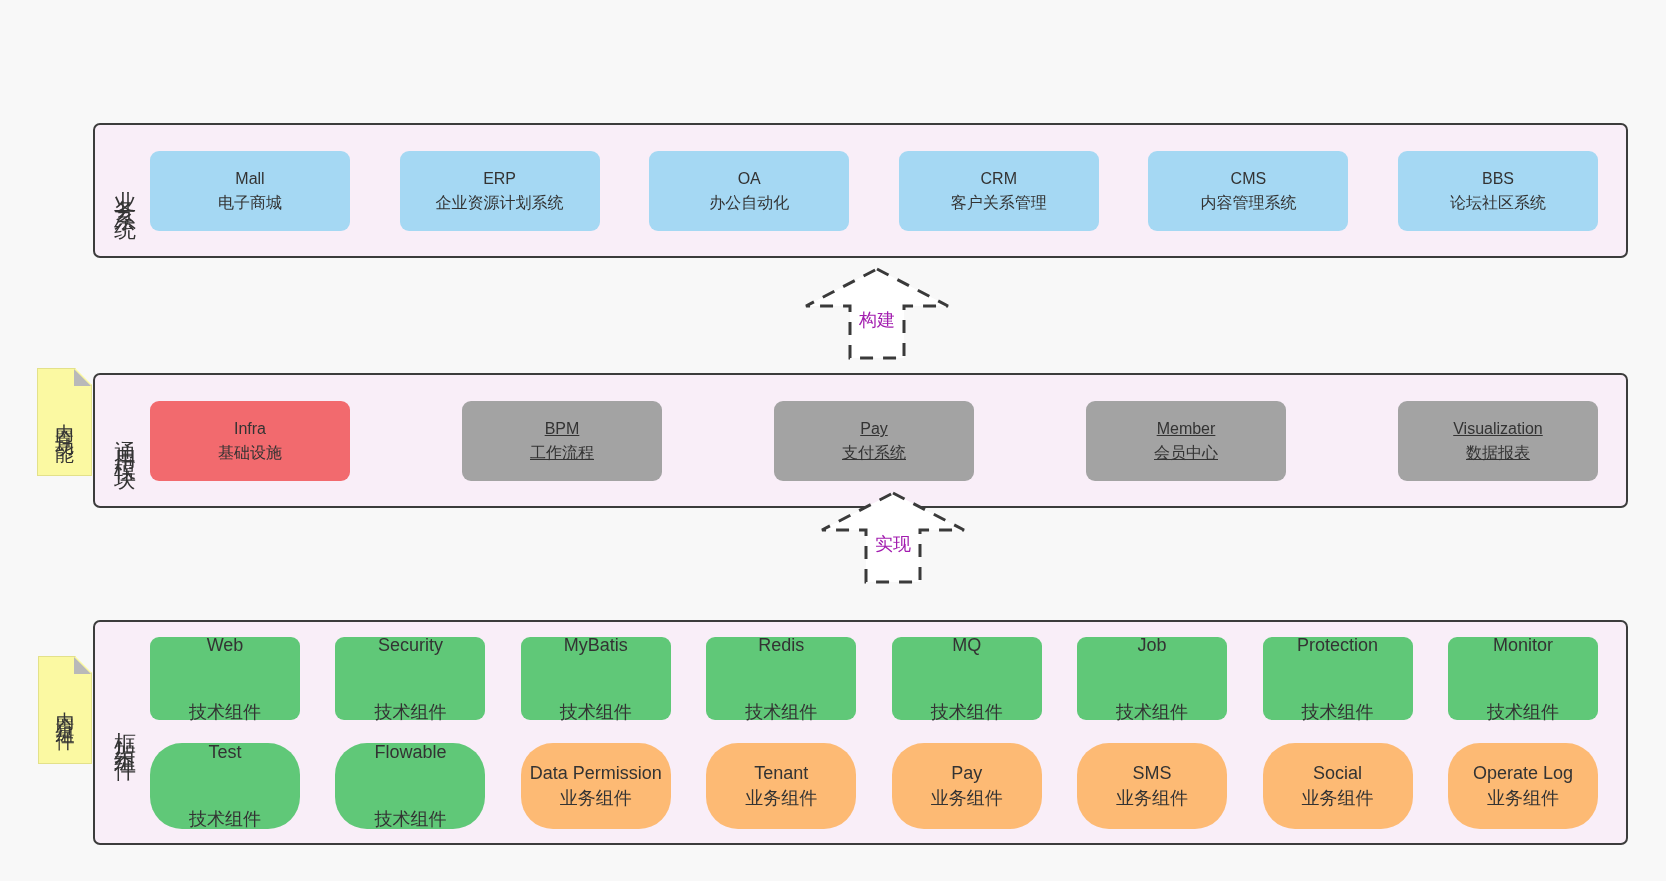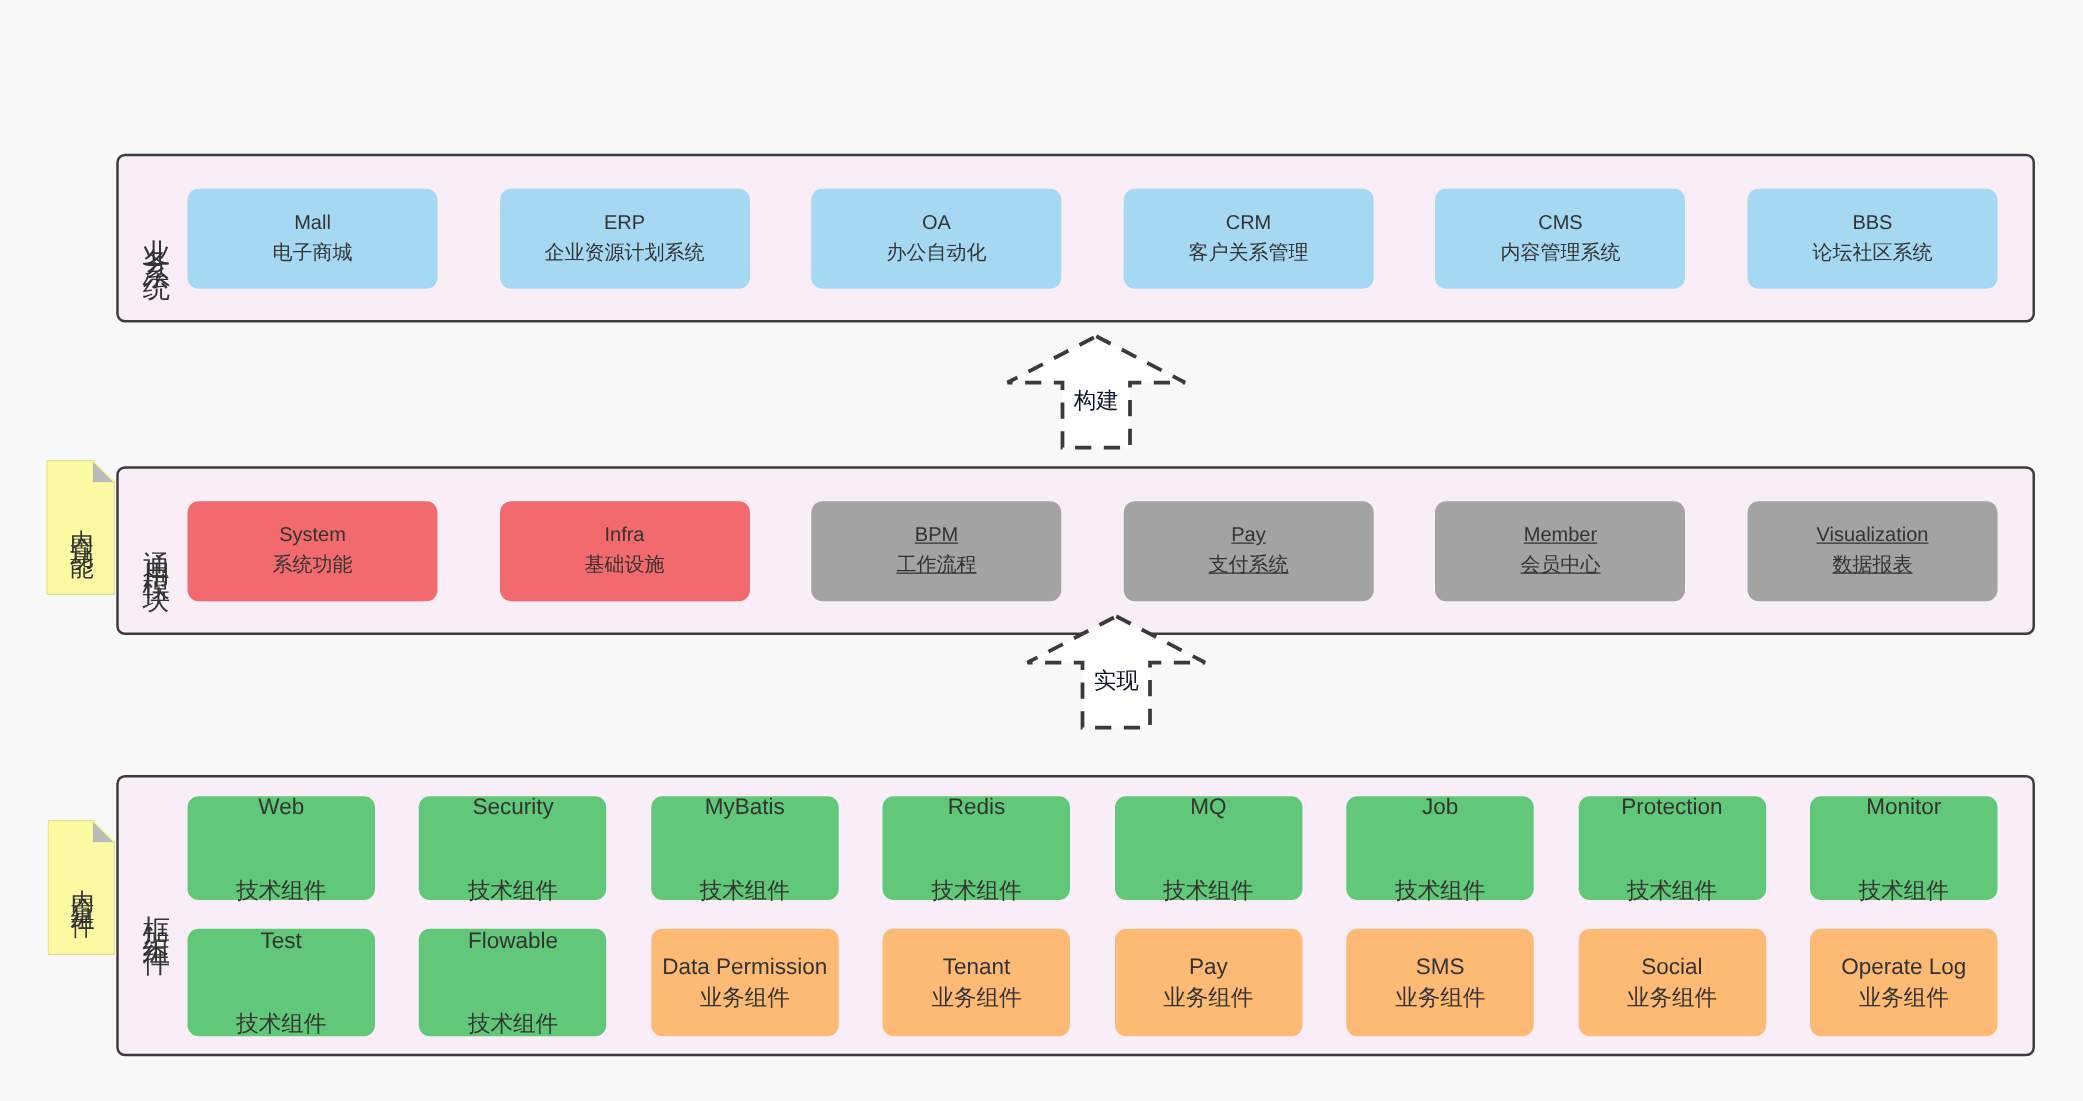--- a/index.html
+++ b/index.html
@@ -18,21 +18,21 @@
 
   .box-row{position:absolute;left:55px;right:28px;display:flex;justify-content:space-between;}
   .row-center{top:50%;transform:translateY(-50%);}
   #comp-row-1{top:15px;}
   #comp-row-2{top:121px;}
 
   .box{box-sizing:border-box;border-radius:9px;display:flex;flex-direction:column;
        justify-content:center;align-items:center;text-align:center;color:#333;}
   .b6{width:200px;height:80px;font-size:16px;line-height:1.45;}
   .b8{width:150px;height:83px;font-size:18px;line-height:1.38;}
-  #comp-row-2 .b8{height:86px;}
+  #comp-row-2 .b8{height:86px;border-radius:32px;}
   .blue{background:#a5d8f3;}
   .red{background:#f26a6e;}
   .pink{background:#a3a3a3;text-decoration:underline;}
   .green{background:#60c878;gap:42px;}
   .lgreen{background:#fdba74;}
   .box .en{white-space:normal;}
   .box .zh{white-space:nowrap;}
 
   .sticky{position:absolute;background:#fbf9a2;border:1px solid #e3e18a;box-sizing:border-box;
           clip-path:polygon(0 0, calc(100% - 17px) 0, 100% 17px, 100% 100%, 0 100%);}
@@ -42,21 +42,21 @@
         clip-path:polygon(0 0, 100% 100%, 0 100%);}
   .sticky-label{position:absolute;left:50%;top:50%;transform:translate(-50%,-50%);
         writing-mode:vertical-rl;text-orientation:upright;
         font-size:19px;letter-spacing:7px;color:#333;white-space:nowrap;}
 
   .arrow{position:absolute;width:150px;height:95px;}
   #arrow-build{left:802px;top:266px;}
   #arrow-implement{left:818px;top:490px;}
   .arrow svg{display:block;}
   .arrow-label{position:absolute;left:50%;top:42px;transform:translateX(-50%);
-        font-size:18px;color:#0f172a;background:#ffffff;padding:0 2px;white-space:nowrap;}
+        font-size:18px;color:#a21caf;background:#ffffff;padding:0 2px;white-space:nowrap;}
 </style>
 </head>
 <body>
 
 <div class="canvas">
 
   <section class="band" id="band-business">
     <div class="band-label">业务系统</div>
     <div class="box-row row-center">
       <div class="box b6 blue">
@@ -94,24 +94,20 @@
   </div>
 
   <div class="sticky" id="sticky-modules">
     <div class="fold"></div>
     <div class="sticky-label">内置功能</div>
   </div>
   <section class="band" id="band-modules">
     <div class="band-label">通用模块</div>
     <div class="box-row row-center">
       <div class="box b6 red">
-        <div class="en">System</div>
-        <div class="zh">系统功能</div>
-      </div>
-      <div class="box b6 red">
         <div class="en">Infra</div>
         <div class="zh">基础设施</div>
       </div>
       <div class="box b6 pink">
         <div class="en">BPM</div>
         <div class="zh">工作流程</div>
       </div>
       <div class="box b6 pink">
         <div class="en">Pay</div>
         <div class="zh">支付系统</div>

